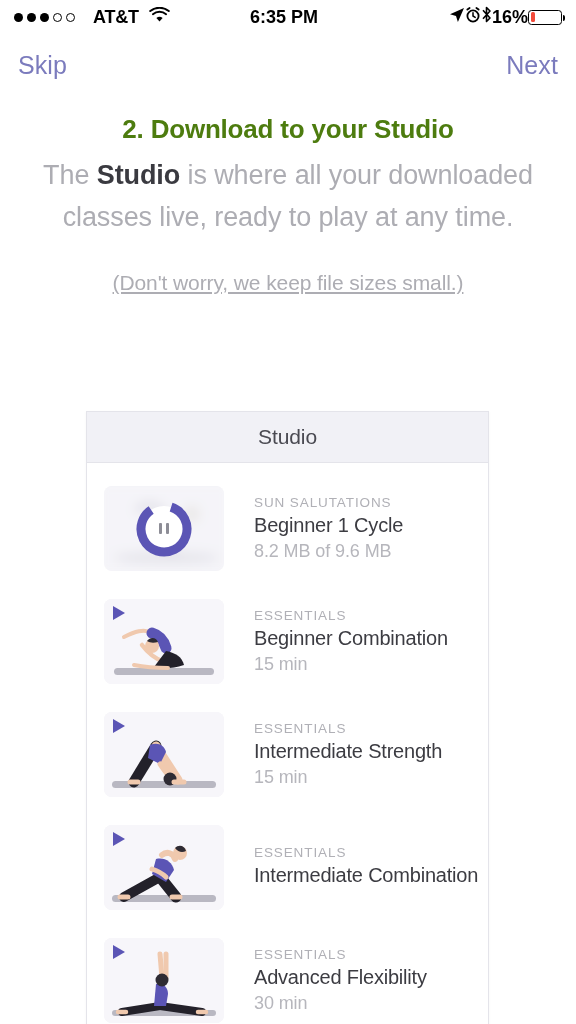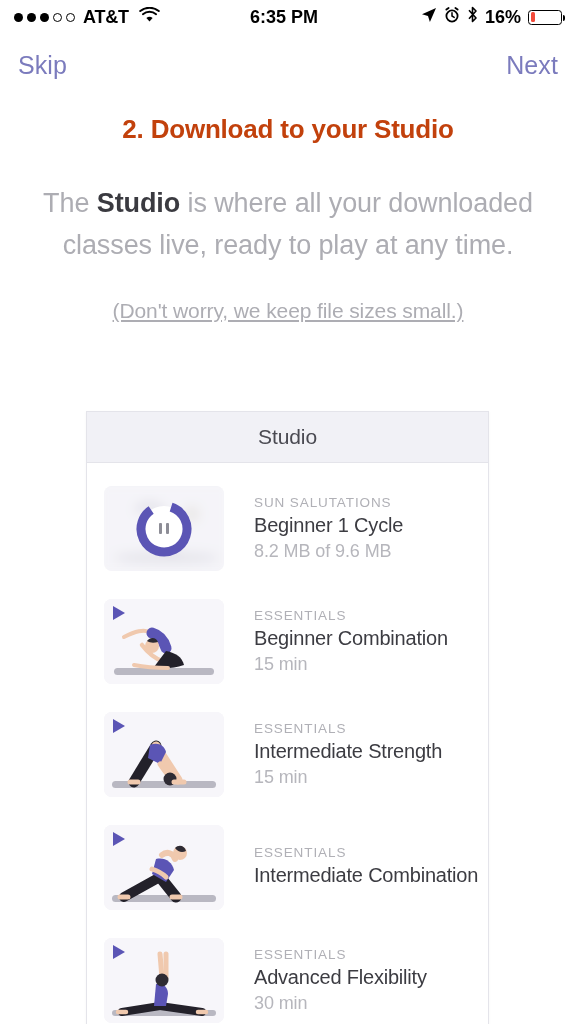--- a/index.html
+++ b/index.html
@@ -16,28 +16,28 @@
     height:34px; width:100%;
     display:flex; align-items:center;
     padding:0 14px;
     font-size:19px; font-weight:bold; color:#000;
     position:relative;
   }
   .sb-left { display:flex; align-items:center; gap:6px; }
   .dots { display:flex; align-items:center; gap:4px; }
   .dot { width:9px; height:9px; border-radius:50%; background:#000; display:block; }
   .dot.empty { background:transparent; border:1.4px solid #000; width:9px; height:9px; }
-  .carrier { font-size:18px; font-weight:bold; letter-spacing:-0.2px; margin-left:2px; }
+  .carrier { font-size:18px; font-weight:bold; letter-spacing:-0.2px; margin-left:12px; }
   .wifi { margin-left:4px; display:block; }
   .sb-center {
     position:absolute; left:0; right:8px; text-align:center;
     font-size:18px; font-weight:bold; pointer-events:none;
   }
   .sb-right {
-    margin-left:auto; display:flex; align-items:center; gap:7px;
+    margin-left:auto; display:flex; align-items:center; 
     position:relative; z-index:2;
   }
   .batt-pct { font-size:18px; font-weight:bold; }
   .battery {
     width:34px; height:15px; border:1.6px solid #000; border-radius:3.5px;
     position:relative; display:flex; align-items:center; padding:1.5px;
   }
   .battery::after {
     content:""; position:absolute; right:-4px; top:4px;
     width:2.5px; height:6px; background:#000; border-radius:0 2px 2px 0;
@@ -51,22 +51,22 @@
   }
   .nav-btn {
     font-size:25px; color:#7b7bbd; letter-spacing:0.1px;
     background:none; border:none; cursor:pointer;
     font-family:"Liberation Sans", sans-serif;
   }
 
   
   .intro { padding:18px 40px 0; text-align:center; }
   .intro-title {
-    font-size:26px; font-weight:bold; color:#c2410c;
-    letter-spacing:-0.2px; margin-bottom:38px;
+    font-size:26px; font-weight:bold; color:#4d7c0f;
+    letter-spacing:-0.2px; margin-bottom:10px;
   }
   .intro-body {
     font-size:27px; line-height:1.55; color:#adadb3;
     letter-spacing:-0.1px;
   }
   .intro-body b { color:#3a3a40; font-weight:bold; }
   .intro-note {
     font-size:21px; line-height:1.55; color:#adadb3;
     letter-spacing:-0.1px; margin-top:28px;text-decoration:underline;
   }

